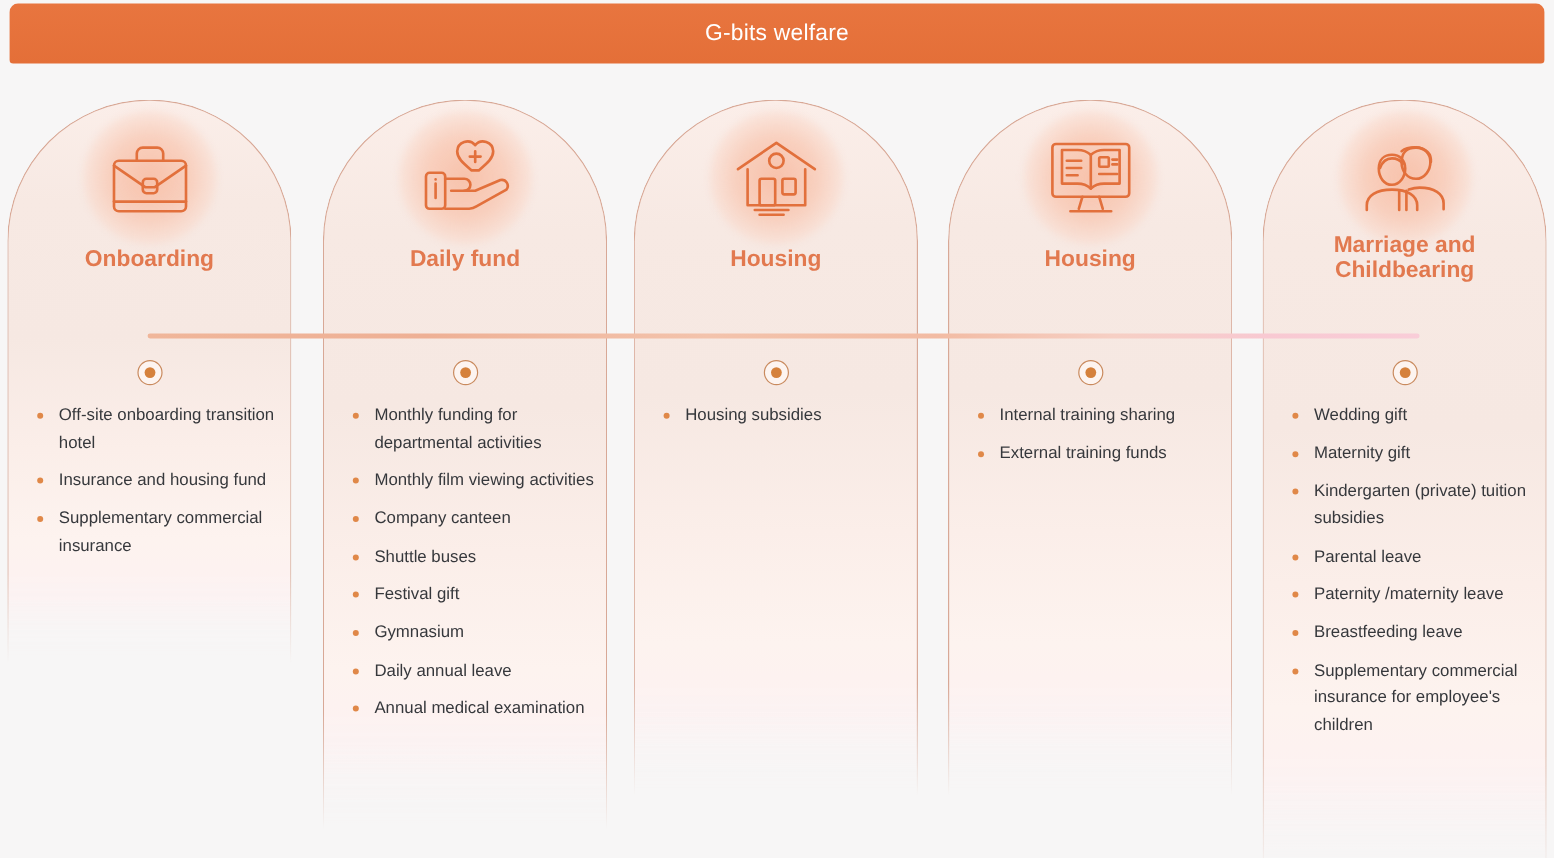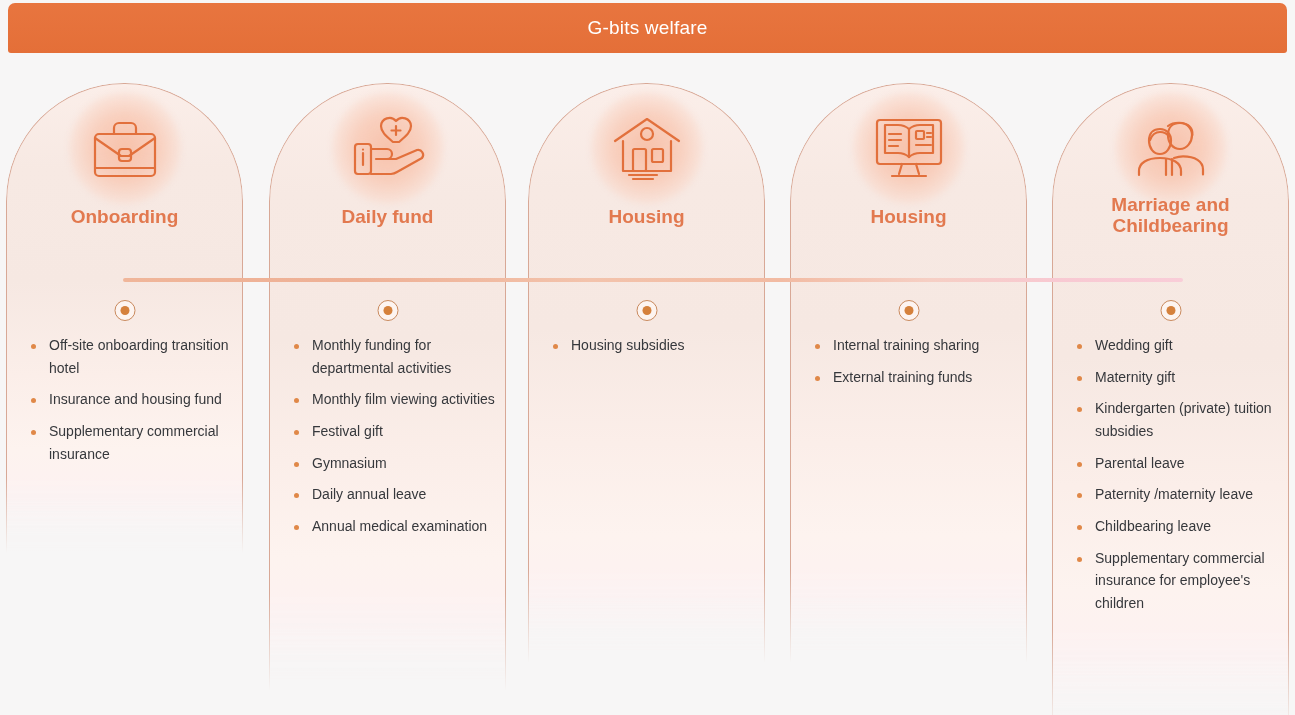--- a/index.html
+++ b/index.html
@@ -245,20 +245,22 @@
             <path d="M17 41v12M17 37.5v0.1"></path>
           </svg>
         </div>
         <div class="col-title">Daily fund</div>
         <div class="node-dot">
             <i></i>
           </div>
         <ul class="col-list">
           <li>Monthly funding for departmental activities</li>
           <li>Monthly film viewing activities</li>
+          <li>Company canteen</li>
+          <li>Shuttle buses</li>
           <li>Festival gift</li>
           <li>Gymnasium</li>
           <li>Daily annual leave</li>
           <li>Annual medical examination</li>
         </ul>
       </div>
     </div>
   </div>
 
   <div class="column" style="left:528px;">
@@ -332,20 +334,20 @@
         <div class="col-title two-line">Marriage and Childbearing</div>
         <div class="node-dot">
             <i></i>
           </div>
         <ul class="col-list">
           <li>Wedding gift</li>
           <li>Maternity gift</li>
           <li>Kindergarten (private) tuition subsidies</li>
           <li>Parental leave</li>
           <li>Paternity /maternity leave</li>
-          <li>Childbearing leave</li>
+          <li>Breastfeeding leave</li>
           <li>Supplementary commercial insurance for employee's children</li>
         </ul>
       </div>
     </div>
   </div>
 
 </div>
 
 </body></html>

